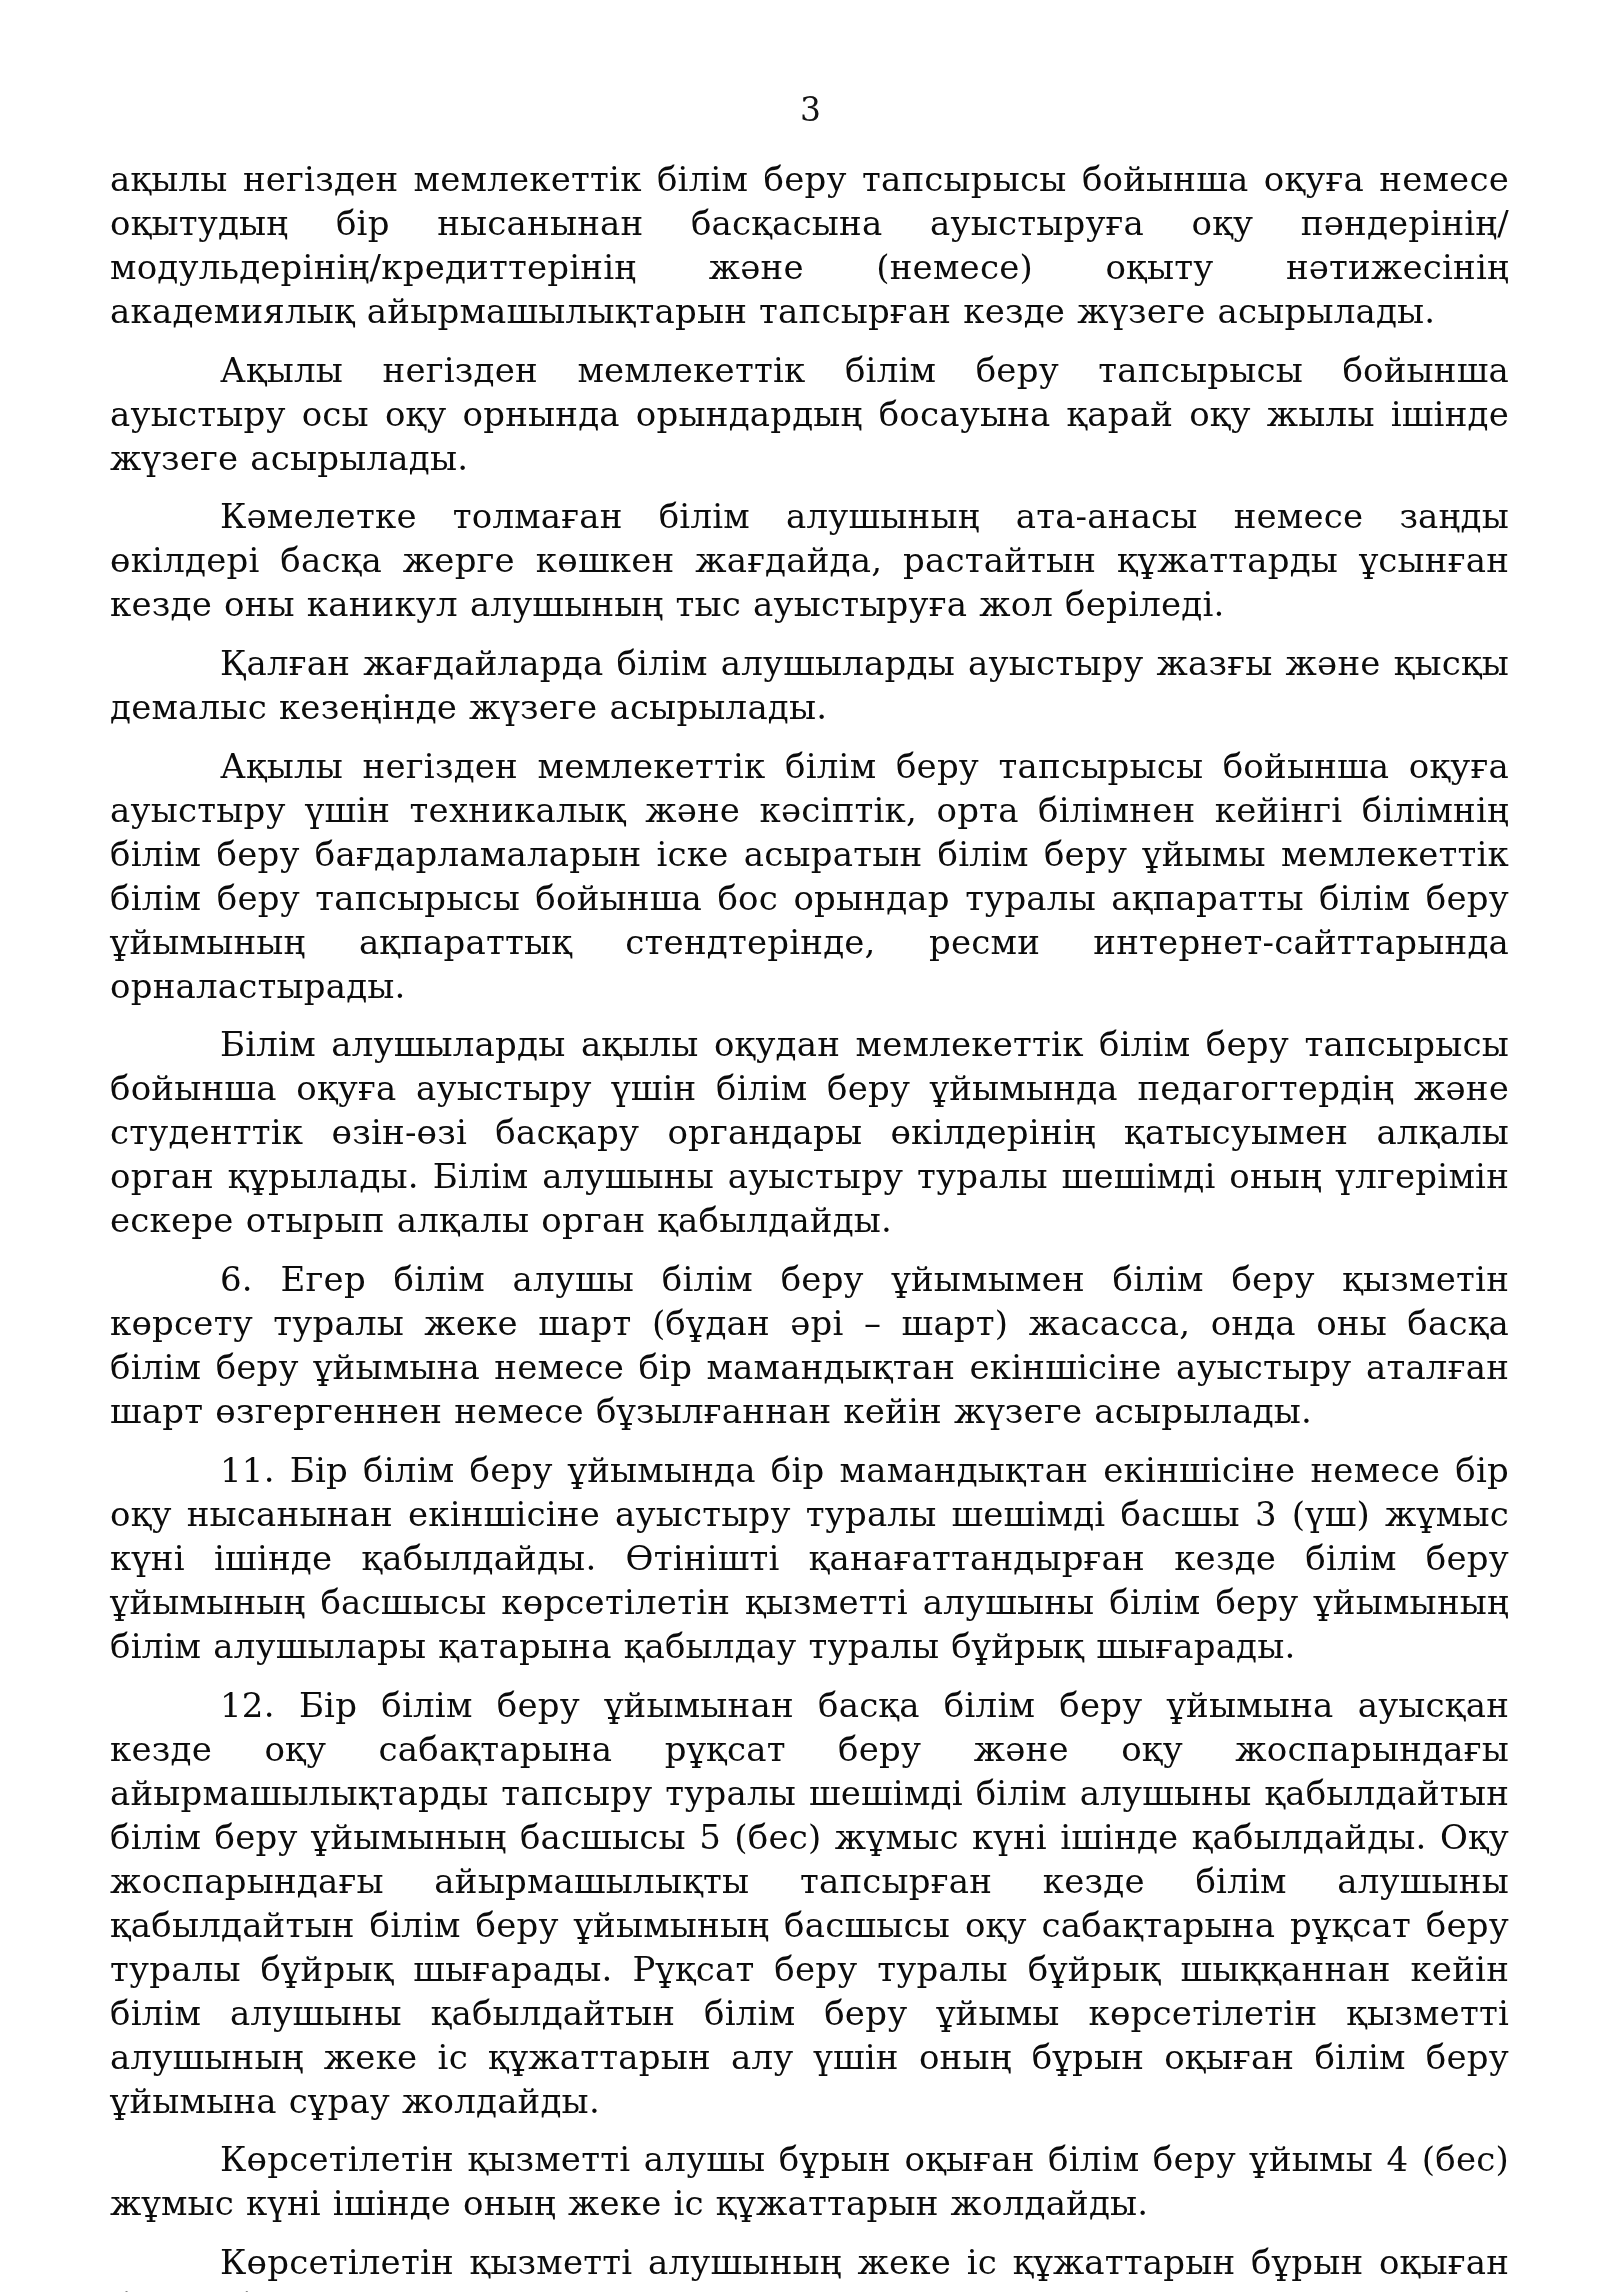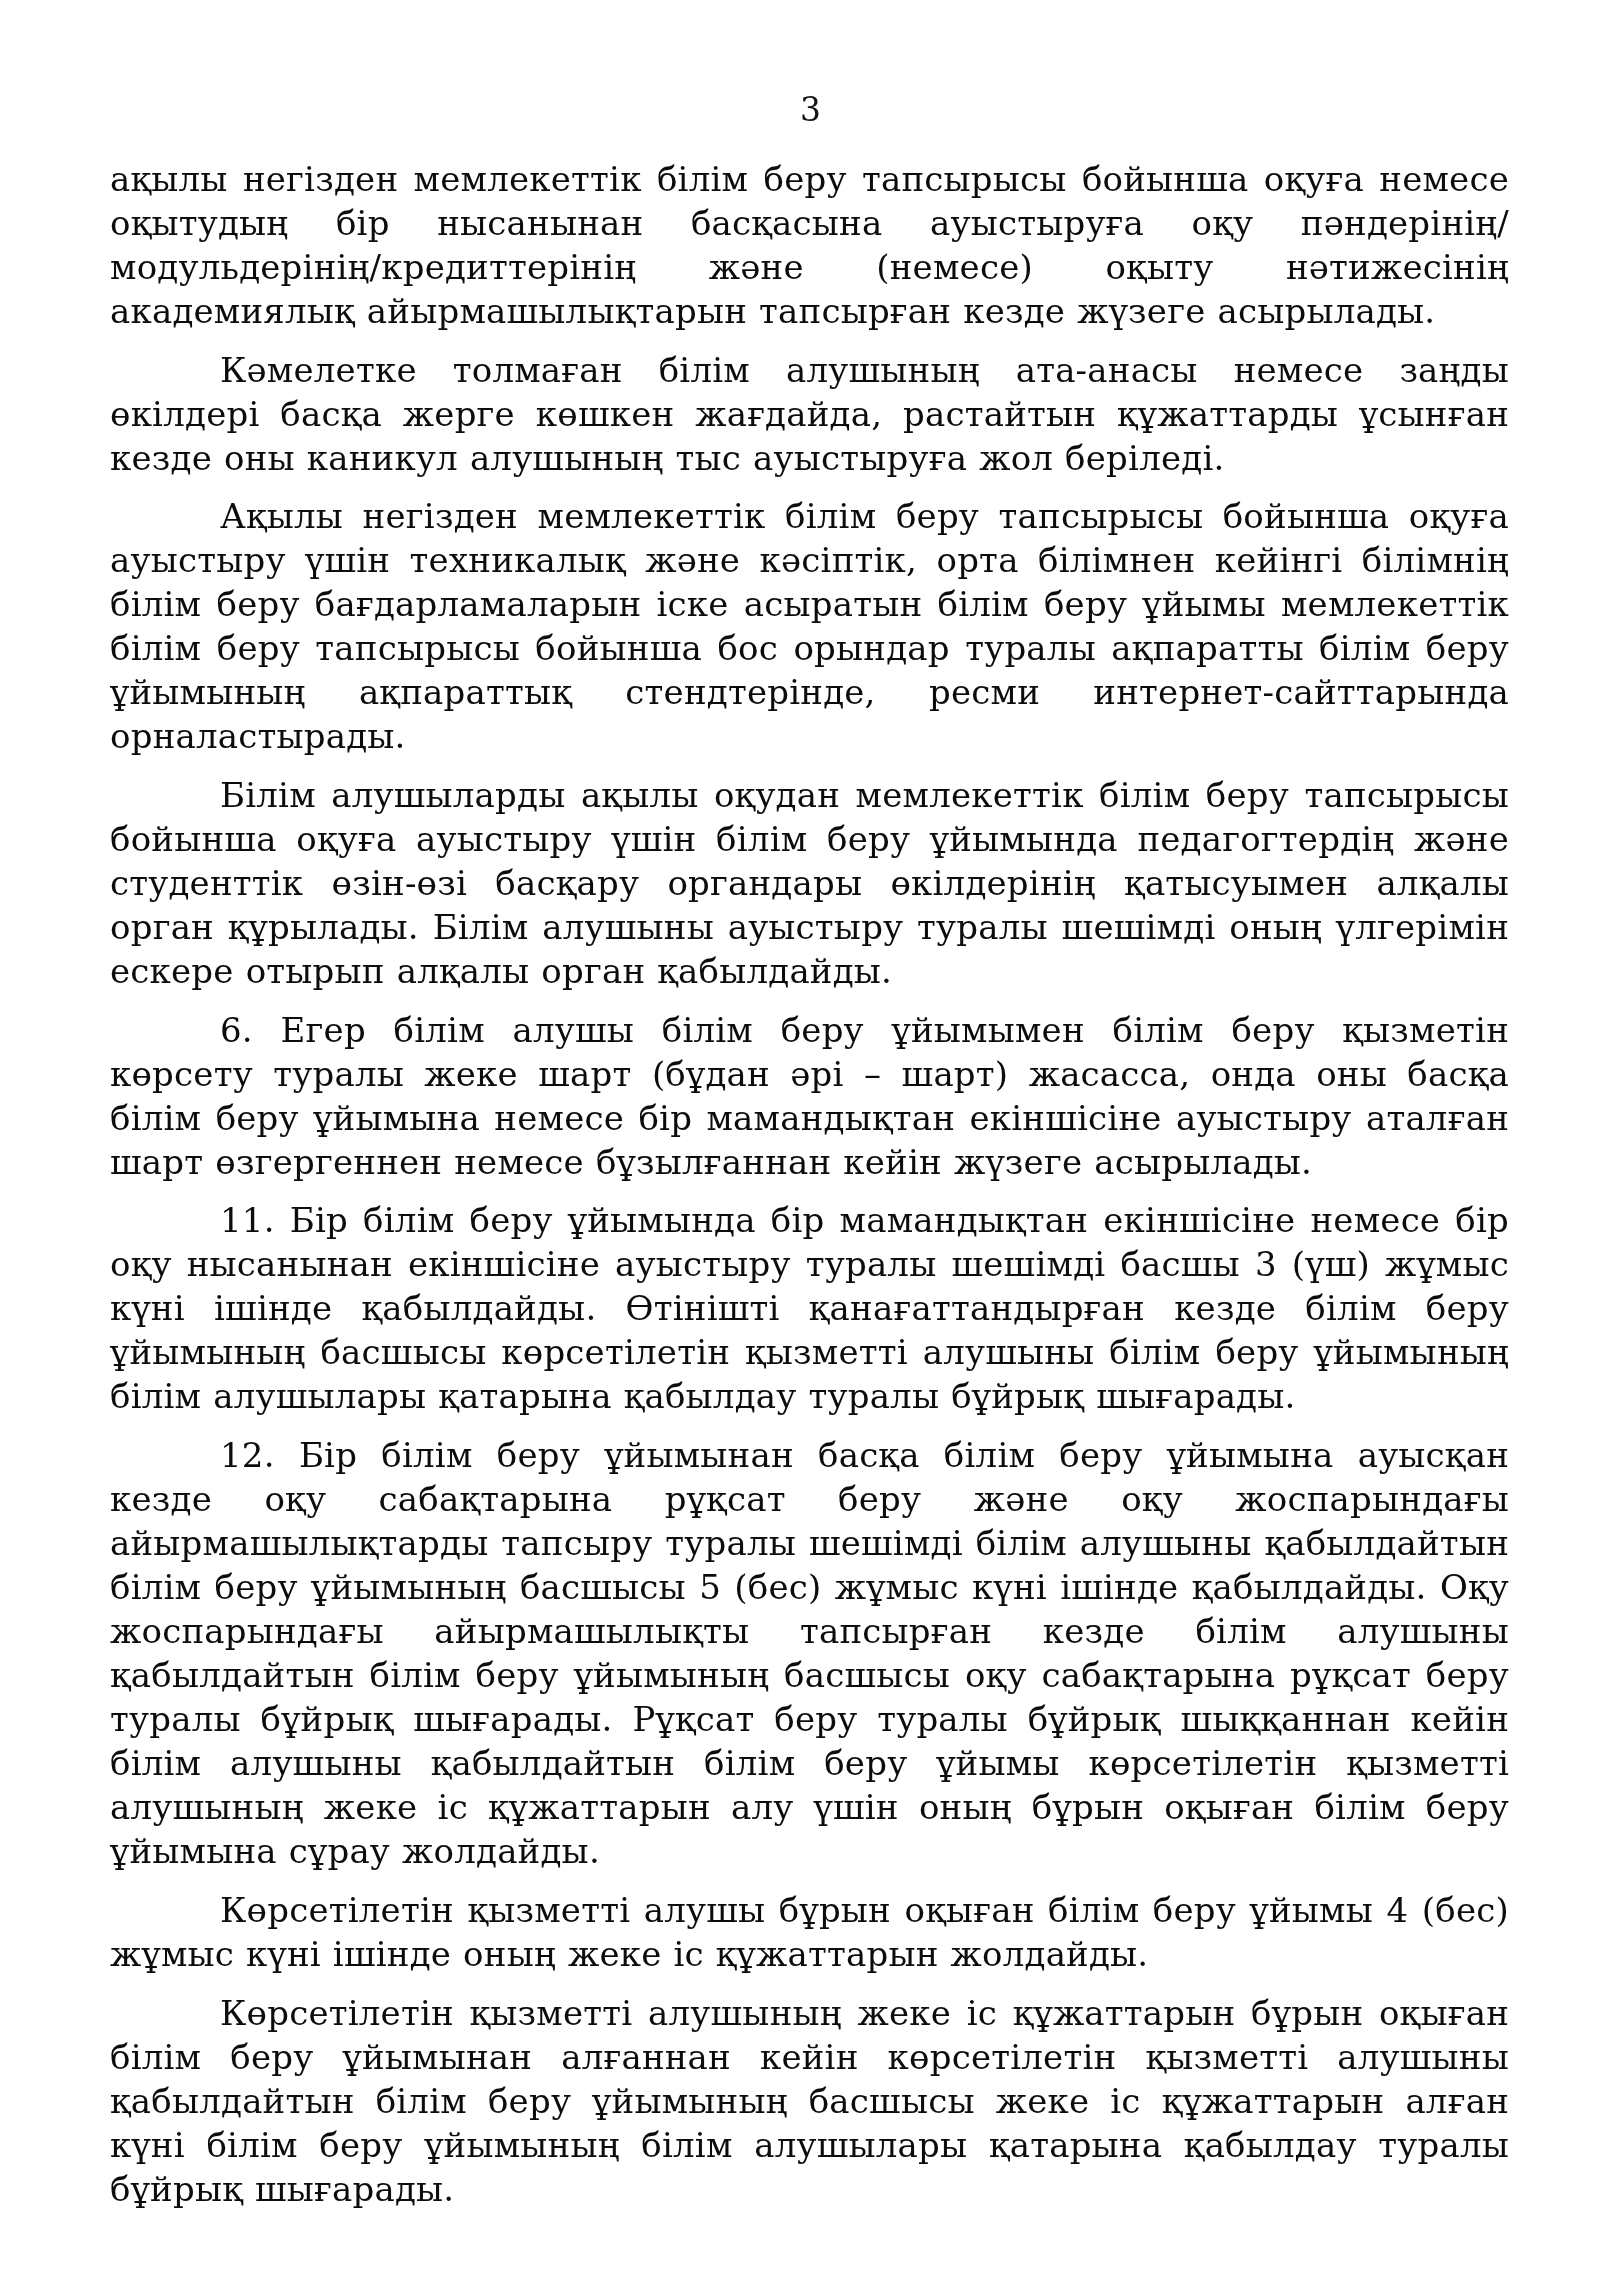--- a/index.html
+++ b/index.html
@@ -46,21 +46,23 @@
     text-indent: 110px;
   }
 </style>
 </head>
 <body>
 
 <div class="page">
   <div class="page-number">3</div>
   <div class="document-body">
       <p class="para">ақылы негізден мемлекеттік білім беру тапсырысы бойынша оқуға немесе оқытудың бір нысанынан басқасына ауыстыруға оқу пәндерінің/модульдерінің/кредиттерінің және (немесе) оқыту нәтижесінің академиялық айырмашылықтарын тапсырған кезде жүзеге асырылады.</p>
+      <p class="para indent">Ақылы негізден мемлекеттік білім беру тапсырысы бойынша ауыстыру осы оқу орнында орындардың босауына қарай оқу жылы ішінде жүзеге асырылады.</p>
       <p class="para indent">Кәмелетке толмаған білім алушының ата-анасы немесе заңды өкілдері басқа жерге көшкен жағдайда, растайтын құжаттарды ұсынған кезде оны каникул алушының тыс ауыстыруға жол беріледі.</p>
+      <p class="para indent">Қалған жағдайларда білім алушыларды ауыстыру жазғы және қысқы демалыс кезеңінде жүзеге асырылады.</p>
       <p class="para indent">Ақылы негізден мемлекеттік білім беру тапсырысы бойынша оқуға ауыстыру үшін техникалық және кәсіптік, орта білімнен кейінгі білімнің білім беру бағдарламаларын іске асыратын білім беру ұйымы мемлекеттік білім беру тапсырысы бойынша бос орындар туралы ақпаратты білім беру ұйымының ақпараттық стендтерінде, ресми интернет-сайттарында орналастырады.</p>
       <p class="para indent">Білім алушыларды ақылы оқудан мемлекеттік білім беру тапсырысы бойынша оқуға ауыстыру үшін білім беру ұйымында педагогтердің және студенттік өзін-өзі басқару органдары өкілдерінің қатысуымен алқалы орган құрылады. Білім алушыны ауыстыру туралы шешімді оның үлгерімін ескере отырып алқалы орган қабылдайды.</p>
       <p class="para indent">6. Егер білім алушы білім беру ұйымымен білім беру қызметін көрсету туралы жеке шарт (бұдан әрі – шарт) жасасса, онда оны басқа білім беру ұйымына немесе бір мамандықтан екіншісіне ауыстыру аталған шарт өзгергеннен немесе бұзылғаннан кейін жүзеге асырылады.</p>
       <p class="para indent">11. Бір білім беру ұйымында бір мамандықтан екіншісіне немесе бір оқу нысанынан екіншісіне ауыстыру туралы шешімді басшы 3 (үш) жұмыс күні ішінде қабылдайды. Өтінішті қанағаттандырған кезде білім беру ұйымының басшысы көрсетілетін қызметті алушыны білім беру ұйымының білім алушылары қатарына қабылдау туралы бұйрық шығарады.</p>
       <p class="para indent">12. Бір білім беру ұйымынан басқа білім беру ұйымына ауысқан кезде оқу сабақтарына рұқсат беру және оқу жоспарындағы айырмашылықтарды тапсыру туралы шешімді білім алушыны қабылдайтын білім беру ұйымының басшысы 5 (бес) жұмыс күні ішінде қабылдайды. Оқу жоспарындағы айырмашылықты тапсырған кезде білім алушыны қабылдайтын білім беру ұйымының басшысы оқу сабақтарына рұқсат беру туралы бұйрық шығарады. Рұқсат беру туралы бұйрық шыққаннан кейін білім алушыны қабылдайтын білім беру ұйымы көрсетілетін қызметті алушының жеке іс құжаттарын алу үшін оның бұрын оқыған білім беру ұйымына сұрау жолдайды.</p>
       <p class="para indent">Көрсетілетін қызметті алушы бұрын оқыған білім беру ұйымы 4 (бес) жұмыс күні ішінде оның жеке іс құжаттарын жолдайды.</p>
       <p class="para indent">Көрсетілетін қызметті алушының жеке іс құжаттарын бұрын оқыған білім беру ұйымынан алғаннан кейін көрсетілетін қызметті алушыны қабылдайтын білім беру ұйымының басшысы жеке іс құжаттарын алған күні білім беру ұйымының білім алушылары қатарына қабылдау туралы бұйрық шығарады.</p>
     </div>
 </div>
 

